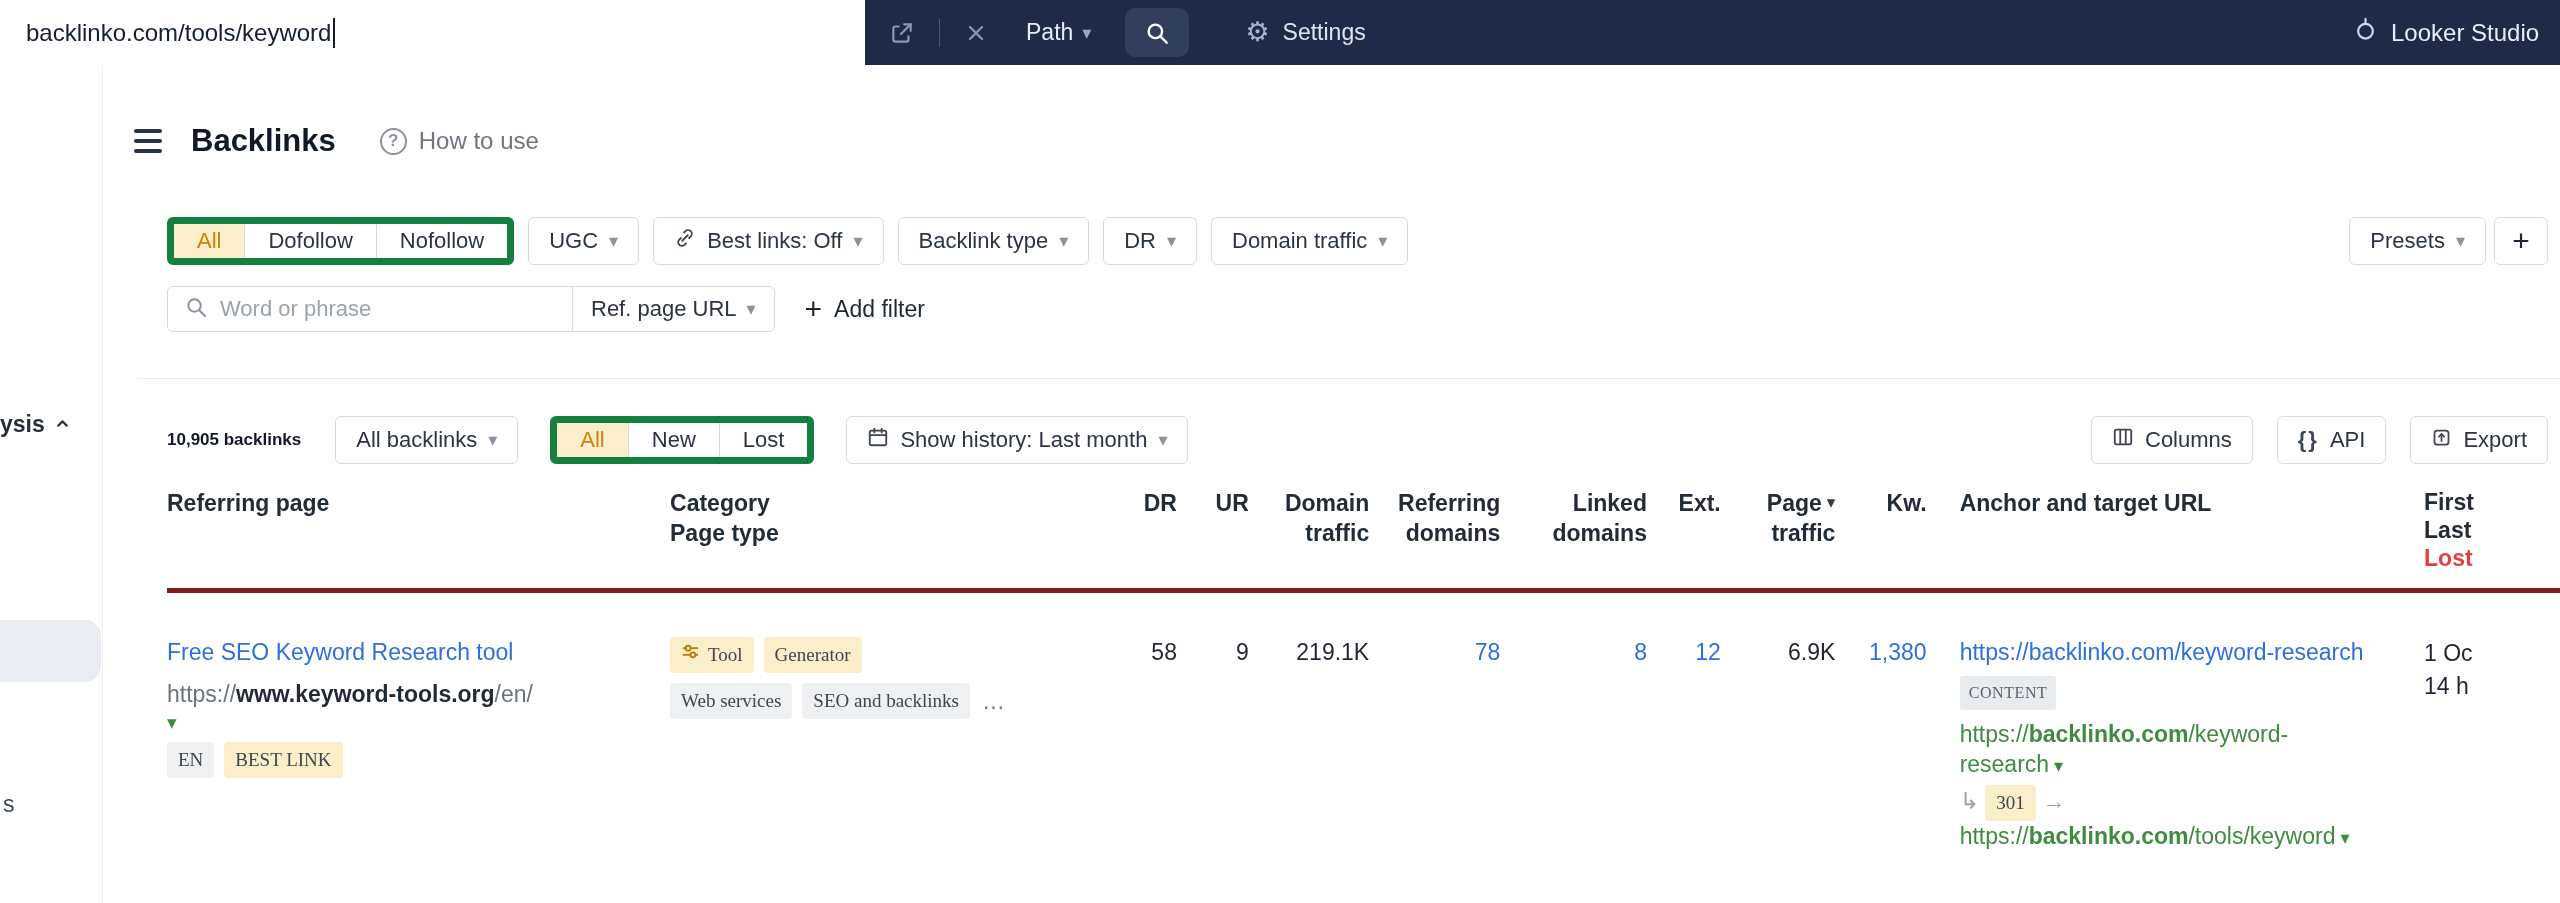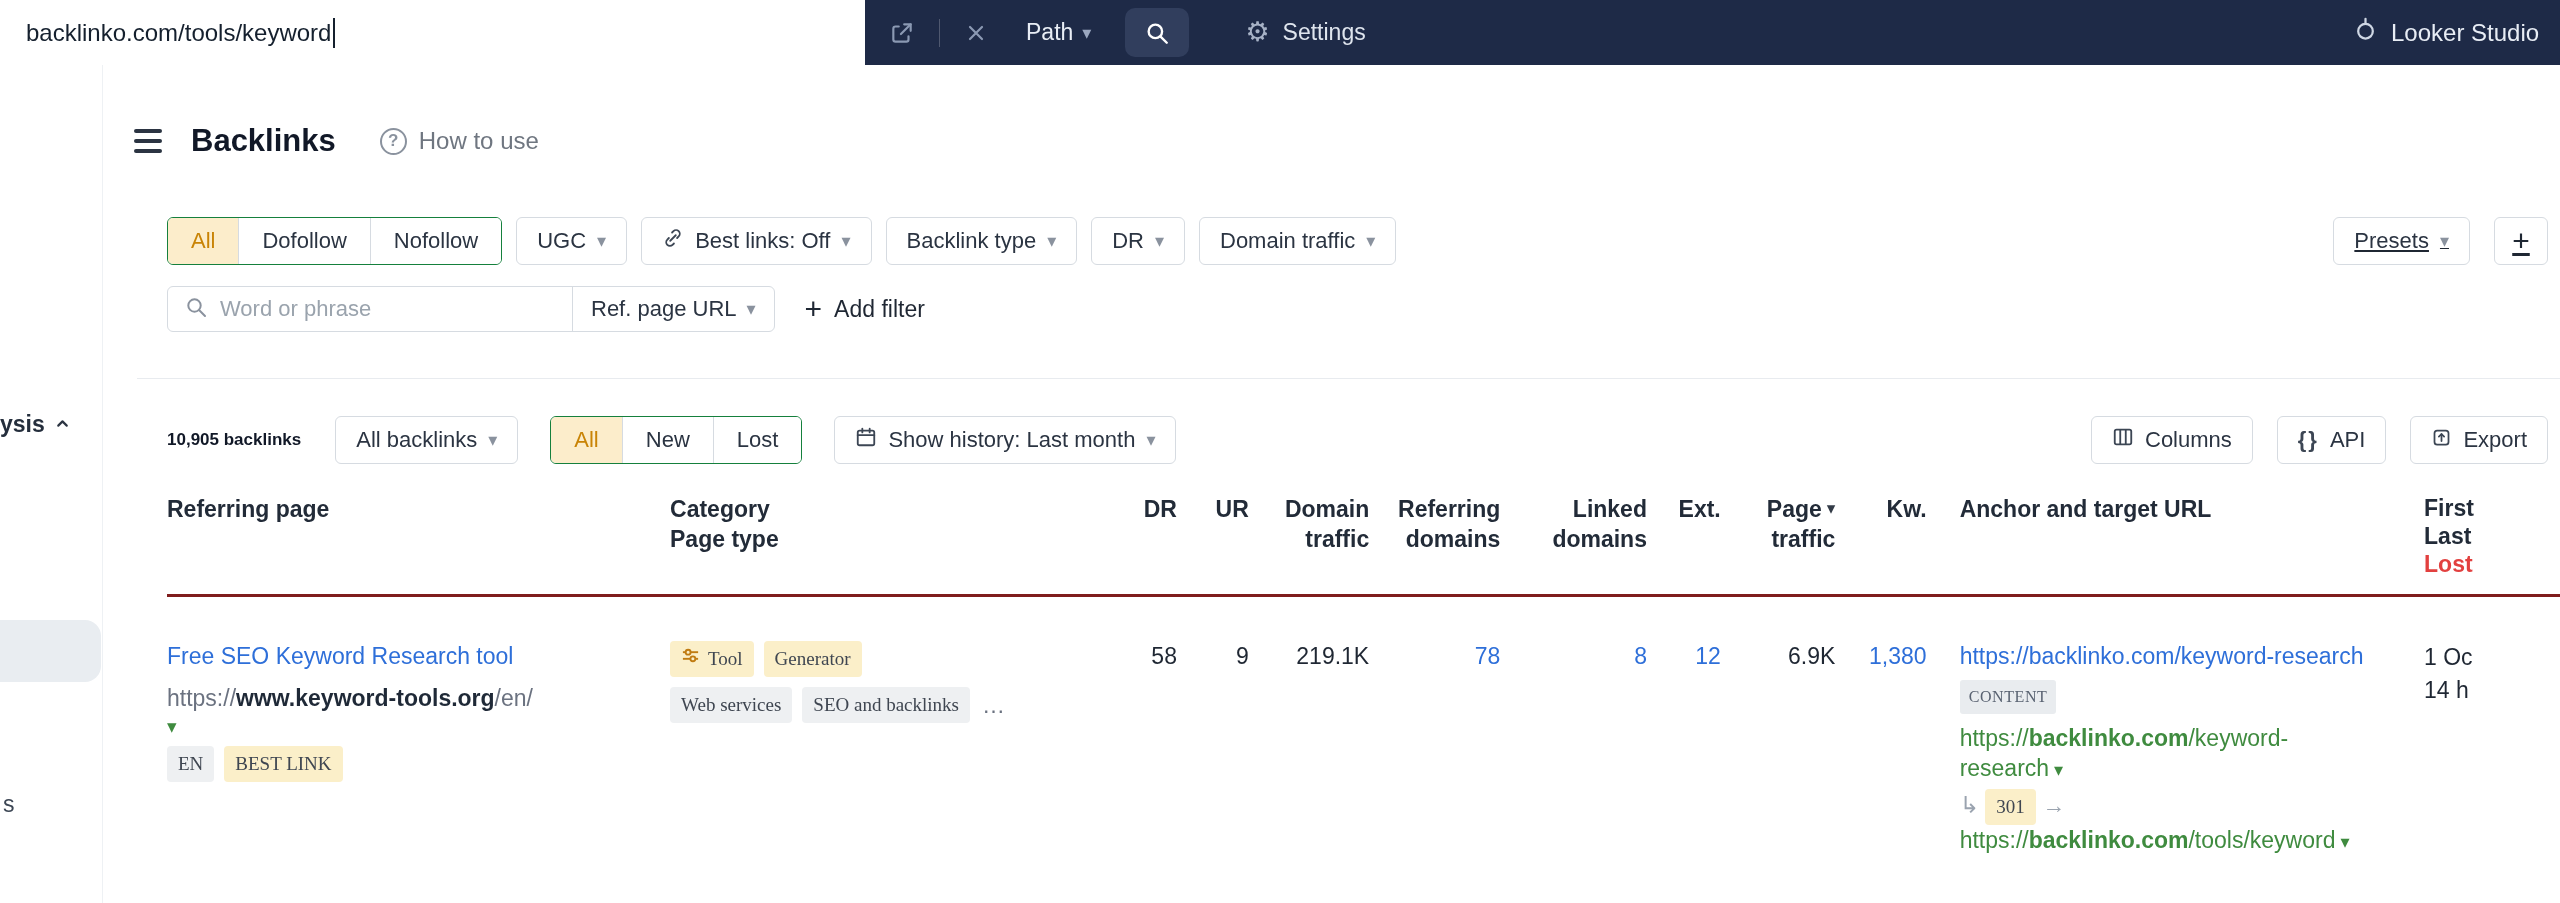--- a/index.html
+++ b/index.html
@@ -37,26 +37,26 @@
   
   .page-header { display:flex; align-items:center; margin-top:52px; margin-left:-33px; height:48px; }
   .hamburger { display:flex; flex-direction:column; gap:6px; cursor:pointer; }
   .hamburger span { display:block; width:28px; height:4px; background:#2b3442; border-radius:2px; }
   .page-title { margin-left:29px; font-size:31px; font-weight:700; color:#111827; }
   .help { display:flex; align-items:center; gap:12px; margin-left:44px; color:#6f7680; font-size:24px; cursor:pointer; }
   .q-icon { width:27px; height:27px; border-radius:50%; border:2.5px solid #8a929e; color:#8a929e; font-size:17px; font-weight:700; display:flex; align-items:center; justify-content:center; flex-shrink:0; }
 
   
   .filters-row1 { display:flex; align-items:center; gap:14px; margin-top:52px; height:48px; }
-  .seg-group { display:flex; height:48px; border:1px solid #15803d; border-radius:6px; overflow:hidden; background:#fff; flex-shrink:0; }
+  .seg-group { display:flex; height:48px; border:7px solid #15803d; border-radius:6px; overflow:hidden; background:#fff; flex-shrink:0; }
   .seg { display:flex; align-items:center; padding:0 23px; font-size:22px; color:#2b3442; border-left:1px solid #d6dbe1; cursor:pointer; background:#fff; }
   .seg:first-child { border-left:none; }
   .seg.sel { background:#fcedcb; color:#c98406; }
   .btn { display:flex; align-items:center; gap:11px; height:48px; padding:0 20px; border:1px solid #d6dbe1; border-radius:6px; background:#fff; font-size:22px; color:#2b3442; cursor:pointer; font-family:inherit; white-space:nowrap;text-align:right; }
-  .right-group { margin-left:auto; display:flex; align-items:center; gap:24px; margin-right:12px;text-decoration:underline; }
+  .right-group { margin-left:auto; display:flex; align-items:center; gap:8px; margin-right:12px; }
   .plus-btn { width:54px; justify-content:center; padding:0; }
   .plus { font-size:30px; color:#1f2733; line-height:1; font-weight:400; }
 
   .filters-row2 { display:flex; align-items:center; margin-top:21px; height:46px; }
   .search-group { display:flex; height:46px; border:1px solid #d6dbe1; border-radius:6px; overflow:hidden; background:#fff; }
   .search-box { display:flex; align-items:center; gap:12px; width:404px; padding:0 16px; }
   .search-box input { border:none; outline:none; font-size:22px; color:#2b3442; width:100%; font-family:inherit; background:transparent; }
   .search-box input::placeholder { color:#9aa3ad; }
   .ref-url { display:flex; align-items:center; gap:10px; padding:0 18px; border-left:1px solid #d6dbe1; font-size:22px; color:#2b3442; cursor:pointer; }
   .add-filter { display:flex; align-items:center; gap:12px; margin-left:30px; font-size:23px; color:#1f2733; cursor:pointer; background:none; border:none; font-family:inherit; }
@@ -66,21 +66,21 @@
   
   .toolbar { display:flex; align-items:center; margin-top:37px; height:48px; }
   .count { font-size:17px; font-weight:700; color:#111827; white-space:nowrap; }
   .tb-scope { margin-left:34px; }
   .tb-status { margin-left:32px; }
   .tb-history { margin-left:32px; }
   .toolbar-right { margin-left:auto; display:flex; align-items:center; gap:24px; margin-right:12px; }
   .braces { font-size:22px; color:#3c4654; letter-spacing:2px; font-weight:700; }
 
   
-  .thead { display:flex; align-items:flex-start; margin-top:30px; padding-bottom:16px; border-bottom:3px solid #7f1d1d; font-size:23px; font-weight:700; color:#222b38; line-height:30px; }
+  .thead { display:flex; align-items:flex-start; margin-top:24px; padding-bottom:16px; border-bottom:5px solid #7f1d1d; font-size:23px; font-weight:700; color:#222b38; line-height:30px; }
   .trow  { display:flex; align-items:flex-start; padding-top:44px; font-size:23px; color:#1f2733; line-height:30px; }
   .num { text-align:right; }
   .c-ref { width:518px; }
   .c-type { width:430px; }
   .c-dr { width:92px; }
   .c-ur { width:74px; }
   .c-dt { width:124px; }
   .c-rd { width:135px; }
   .c-ld { width:151px; }
   .c-ext { width:76px; }

